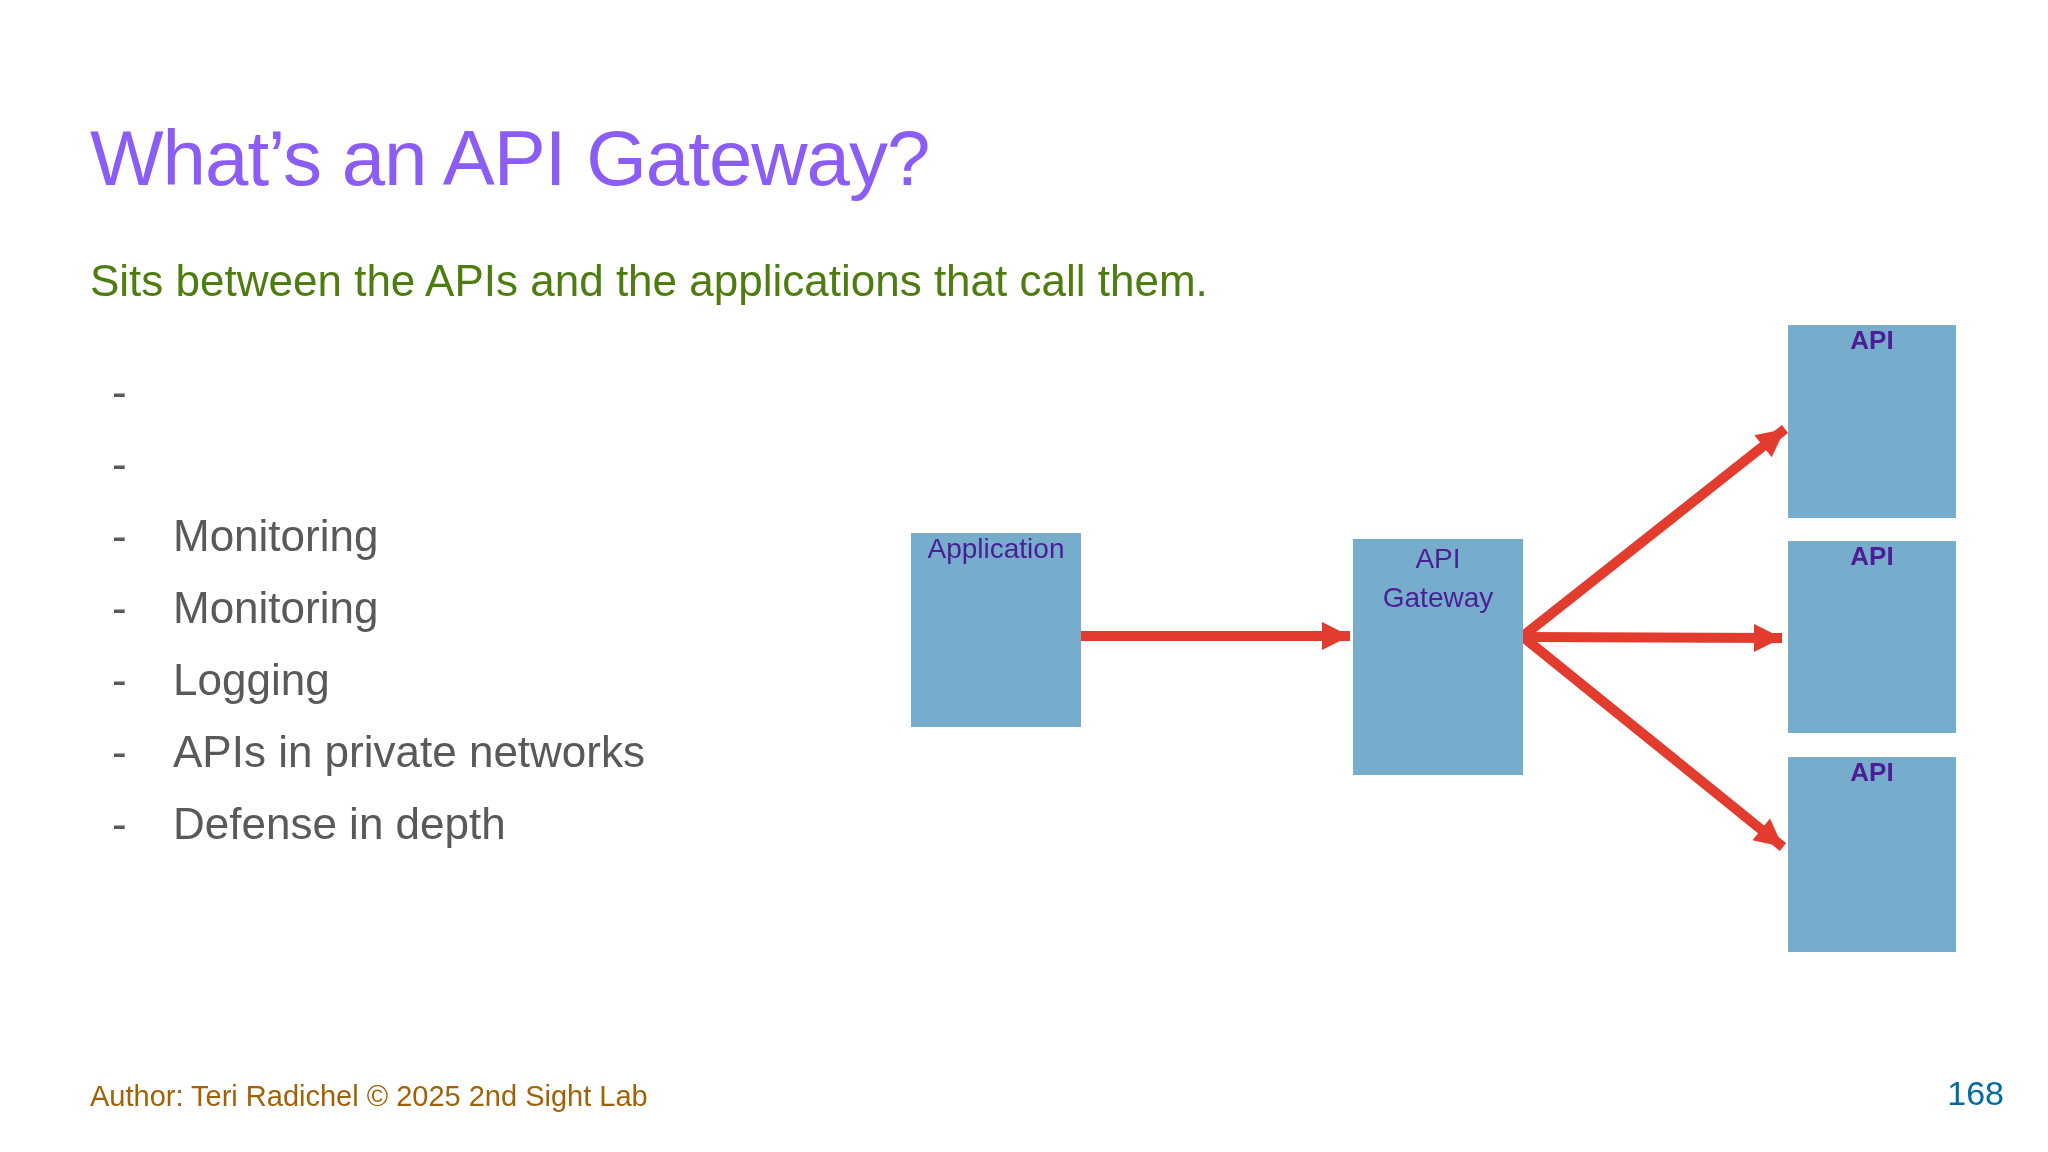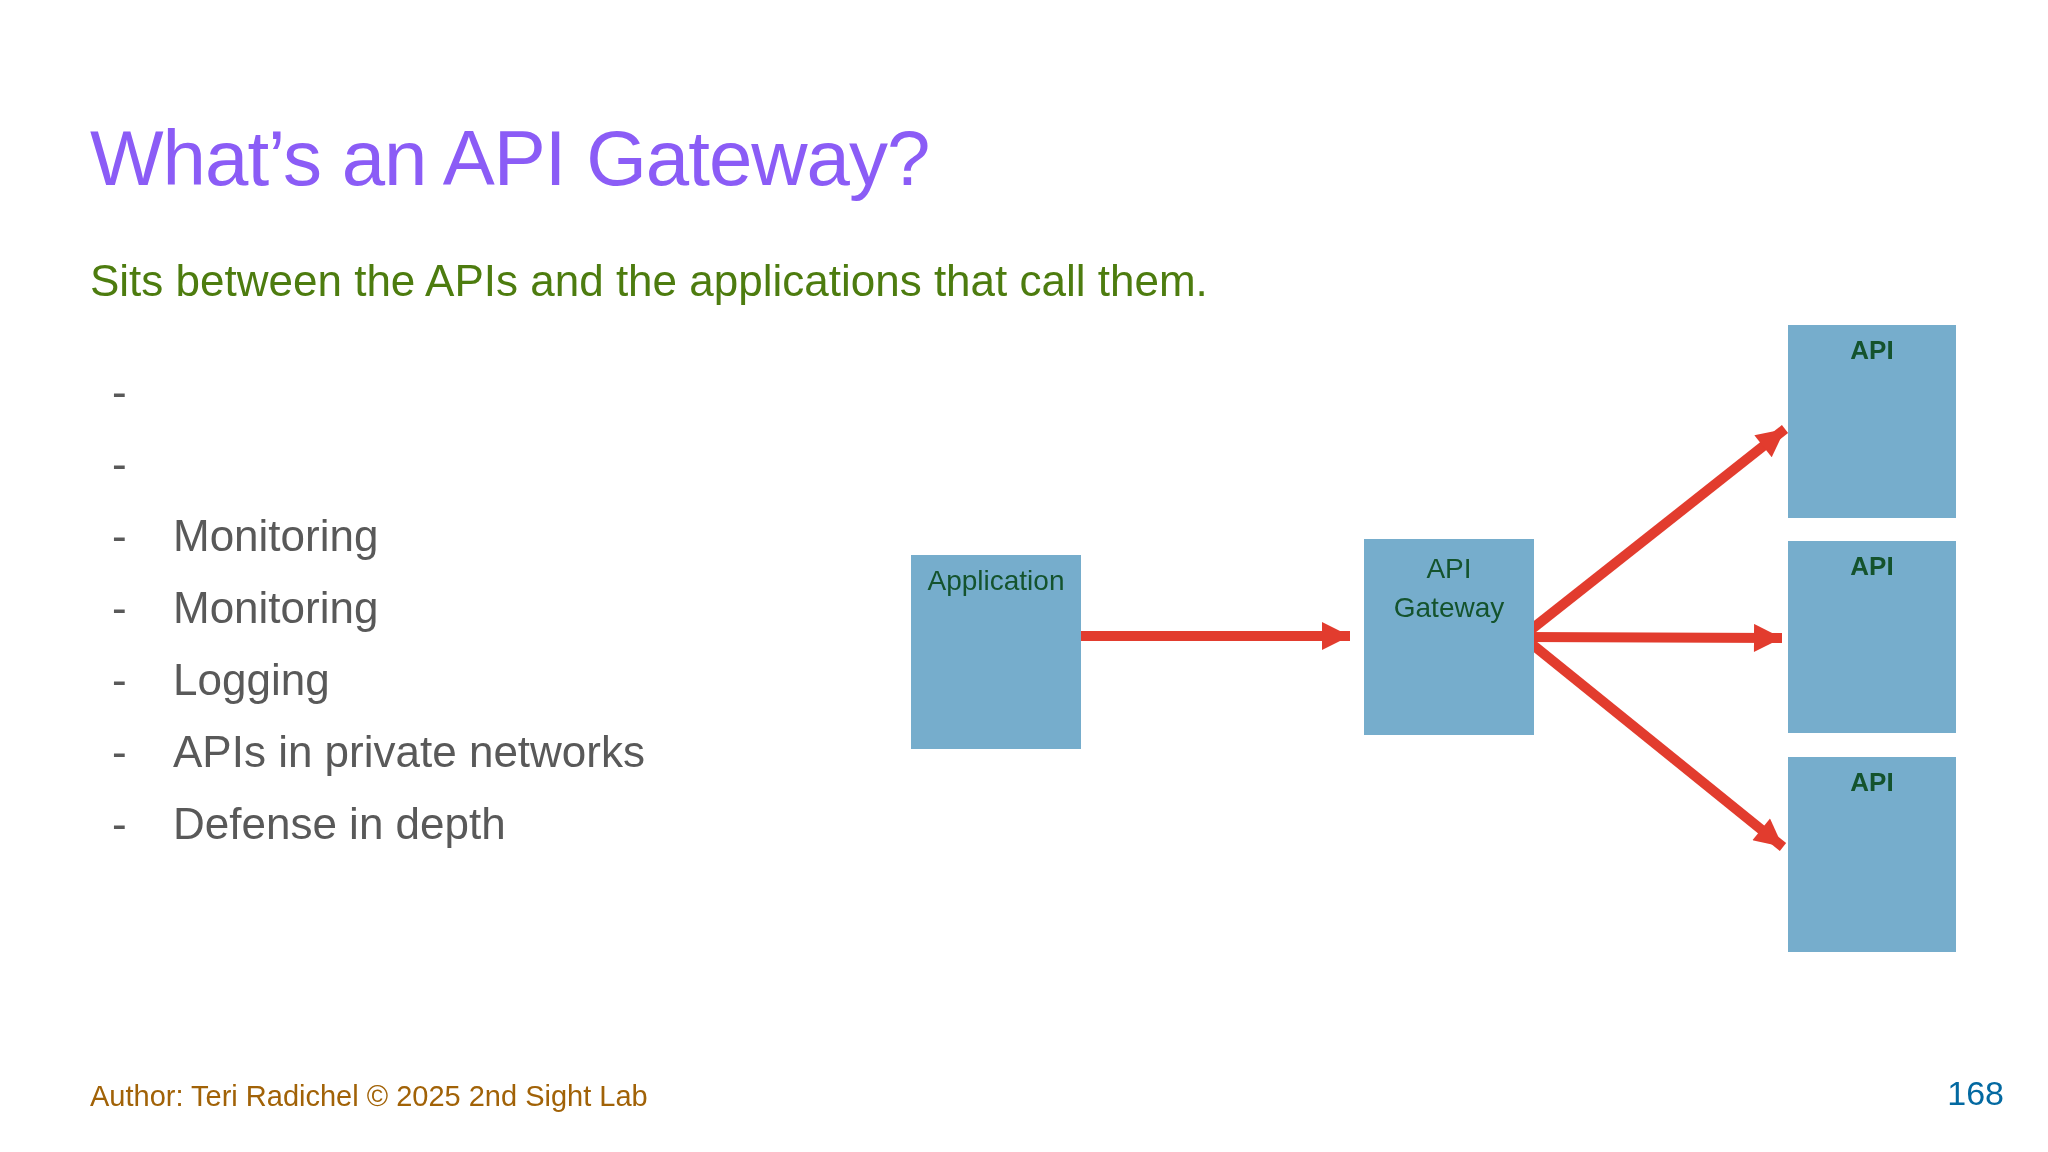--- a/index.html
+++ b/index.html
@@ -65,26 +65,25 @@
     top: 302px;
     width: 1190px;
     height: 668px;
     background: #ffffff;
     z-index: 2;
   }
 
   .node {
     position: absolute;
     background: #76ADCC;
-    color: #14532d;
+    color: #4c1d95;
     text-align: center;
-    padding-top: 10px;
   }
-  .node-application { left: 81px;  top: 253px; width: 170px; height: 194px; font-size: 28px; }
-  .node-gateway     { left: 523px; top: 237px; width: 170px; height: 196px; font-size: 28px; margin-left: 11px; }
+  .node-application { left: 81px;  top: 231px; width: 170px; height: 194px; font-size: 28px; }
+  .node-gateway     { left: 523px; top: 237px; width: 170px; height: 236px; font-size: 28px; }
   .node-gateway .node-label { width: 120px; margin: 0 auto; line-height: 1.4; }
   .node-api-1 { left: 958px; top: 23px;  width: 168px; height: 193px; font-size: 26px; font-weight: 700; }
   .node-api-2 { left: 958px; top: 239px; width: 168px; height: 192px; font-size: 26px; font-weight: 700; }
   .node-api-3 { left: 958px; top: 455px; width: 168px; height: 195px; font-size: 26px; font-weight: 700; }
 
   .arrows-svg { position: absolute; left: 0; top: 0; }
 
   .footer {
     position: absolute;
     left: 90px;

